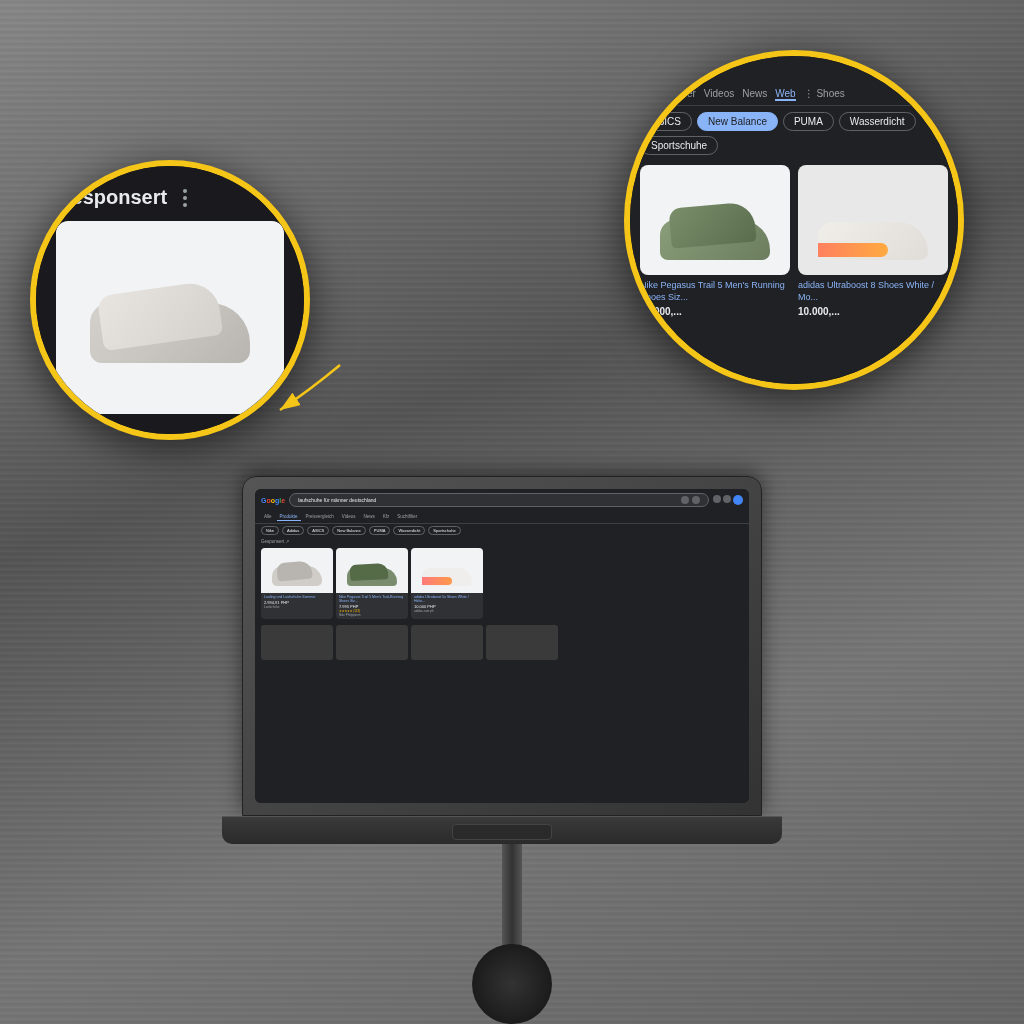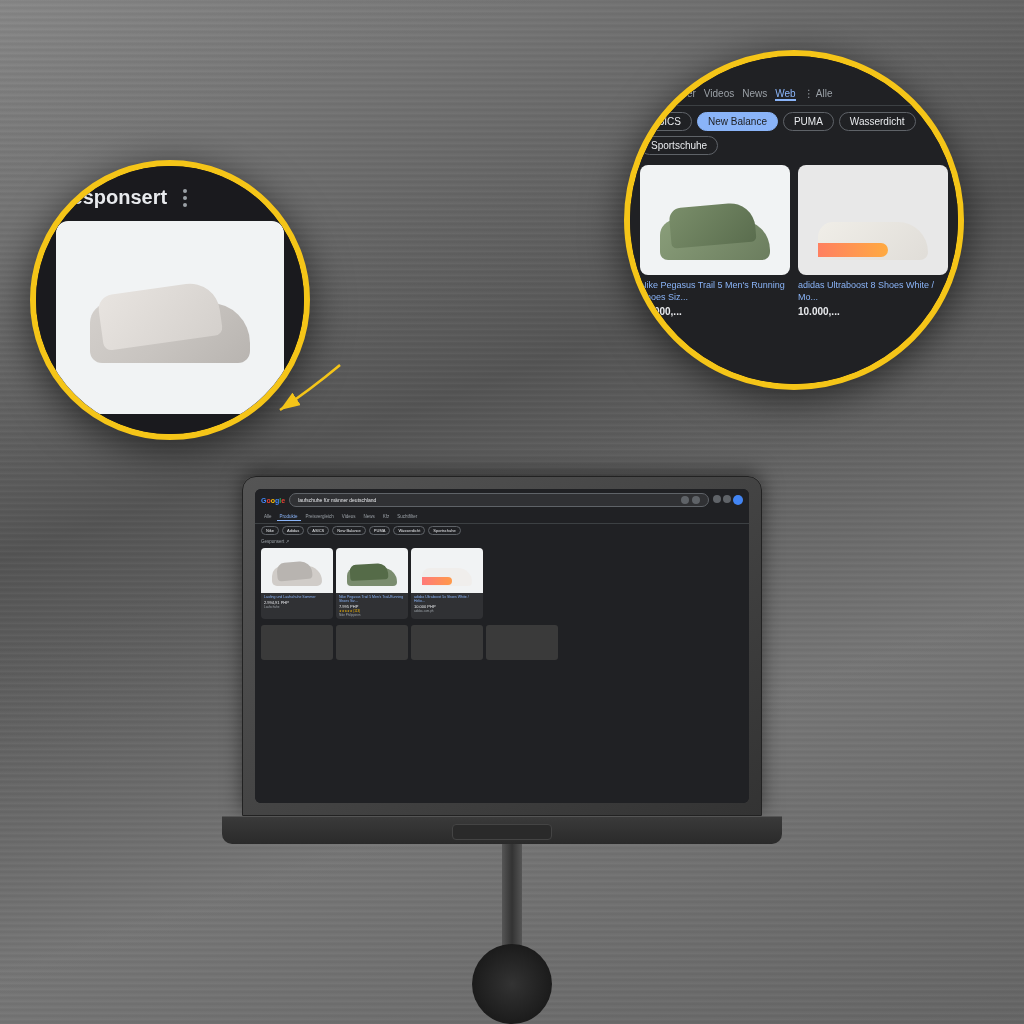--- a/index.html
+++ b/index.html
@@ -792,21 +792,21 @@
     <div class="rc-close">
       <span>×</span>
     </div>
 
     <div class="rc-tabs">
       <span class="rc-tab">Sites</span>
       <span class="rc-tab">Bilder</span>
       <span class="rc-tab">Videos</span>
       <span class="rc-tab">News</span>
       <span class="rc-tab rc-tab-active">Web</span>
-      <span class="rc-tab">⋮ Alle</span>
+      <span class="rc-tab">⋮ Shoes</span>
     </div>
 
     <div class="rc-pills">
       <span class="rc-pill">ASICS</span>
       <span class="rc-pill rc-pill-active">New Balance</span>
       <span class="rc-pill">PUMA</span>
       <span class="rc-pill">Wasserdicht</span>
       <span class="rc-pill">Sportschuhe</span>
     </div>
 

